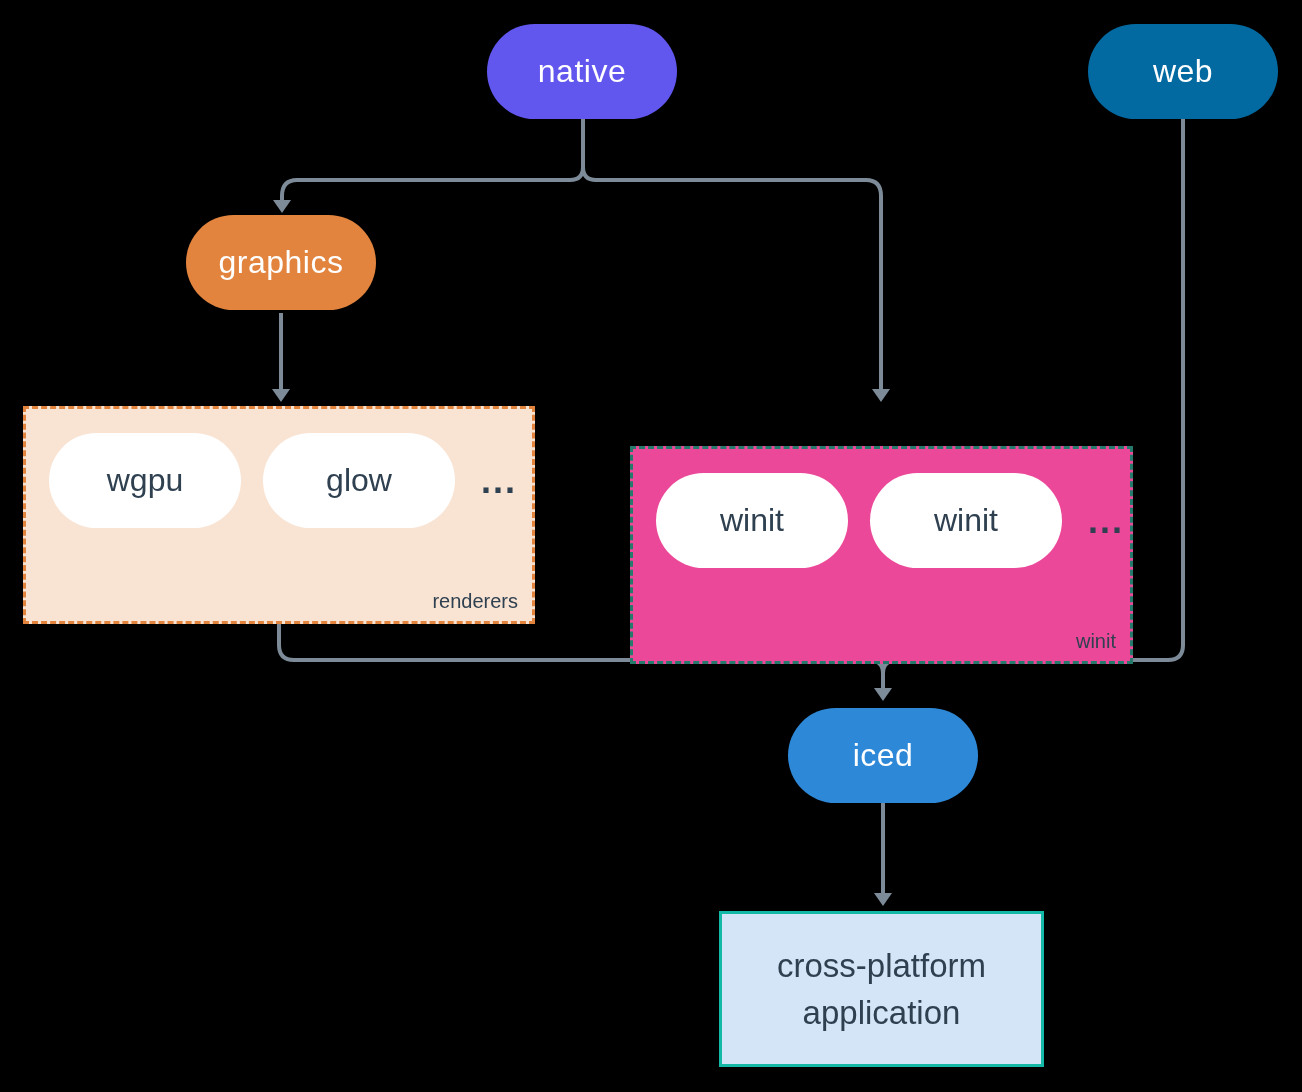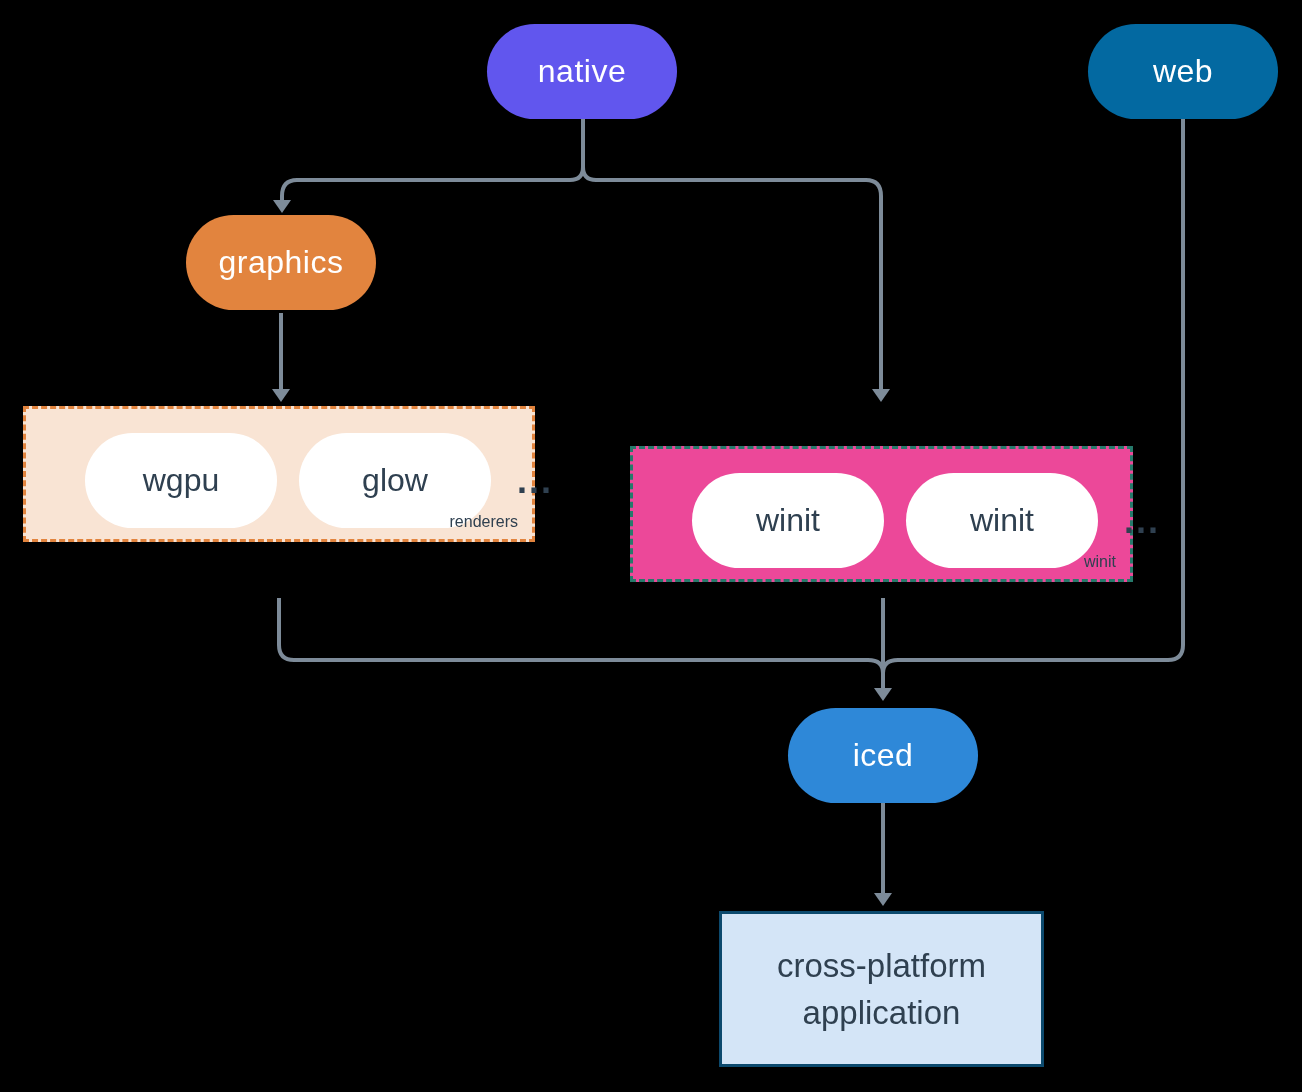--- a/index.html
+++ b/index.html
@@ -35,25 +35,24 @@
     letter-spacing: 0.5px;
   }
   .pill-native  { left: 487px; top: 24px;  background: #6156ee; }
   .pill-web     { left: 1088px; top: 24px; background: #0369a1; }
   .pill-graphics{ left: 186px; top: 215px; background: #e2843e; }
   .pill-iced    { left: 788px; top: 708px; background: #2e88d8; }
 
   .group {
     position: absolute;
     top: 406px;
-    height: 136px;
+    height: 218px;
     box-sizing: border-box;
     border-width: 3px;
     border-style: dashed;
-    padding-left: 36px;
   }
   .group-renderers {
     left: 23px;
     width: 512px;
     background: #f9e4d4;
     border-color: #e2843e;
   }
   .group-shells {
     left: 630px;
     width: 503px;
@@ -84,32 +83,32 @@
     font-size: 36px;
     font-weight: 600;
     color: #2f4050;
     margin-left: 4px;
     letter-spacing: 2px;
   }
   .group-label {
     position: absolute;
     right: 14px;
     bottom: 8px;
-    font-size: 16px;
+    font-size: 20px;
     color: #2f4050;
   }
   .app-box {
     position: absolute;
     left: 719px;
     top: 911px;
     width: 325px;
     height: 156px;
     box-sizing: border-box;
     background: #d4e5f7;
-    border: 3px solid #0c4a6e;
+    border: 3px solid #14b8a6;
     display: flex;
     flex-direction: column;
     align-items: center;
     justify-content: center;
     font-size: 33px;
     line-height: 47px;
     color: #2f4050;
     text-align: center;
   }
 </style>

